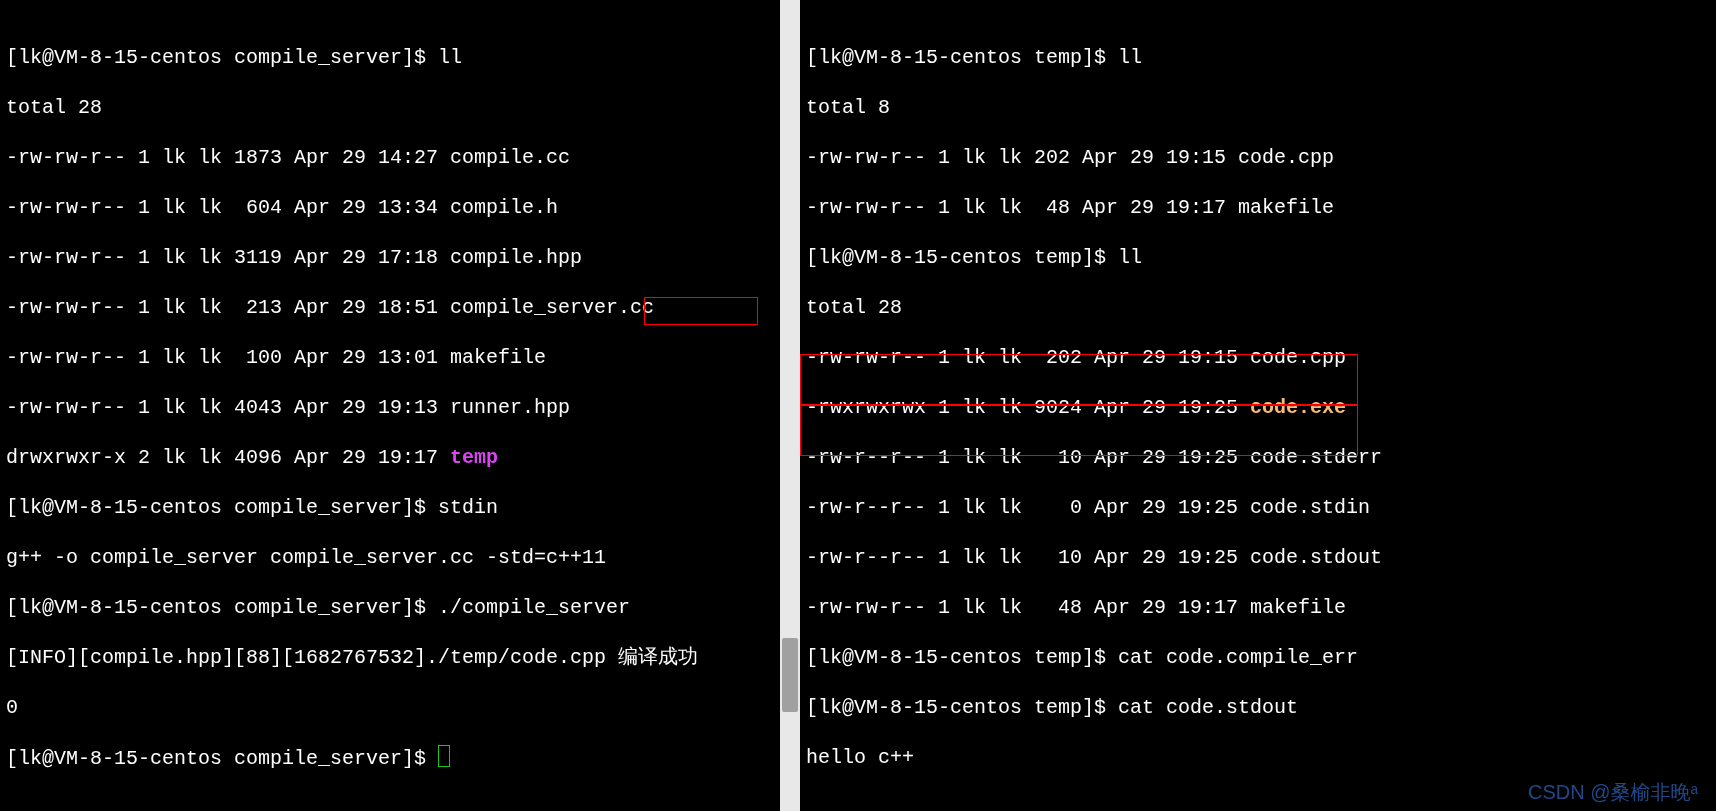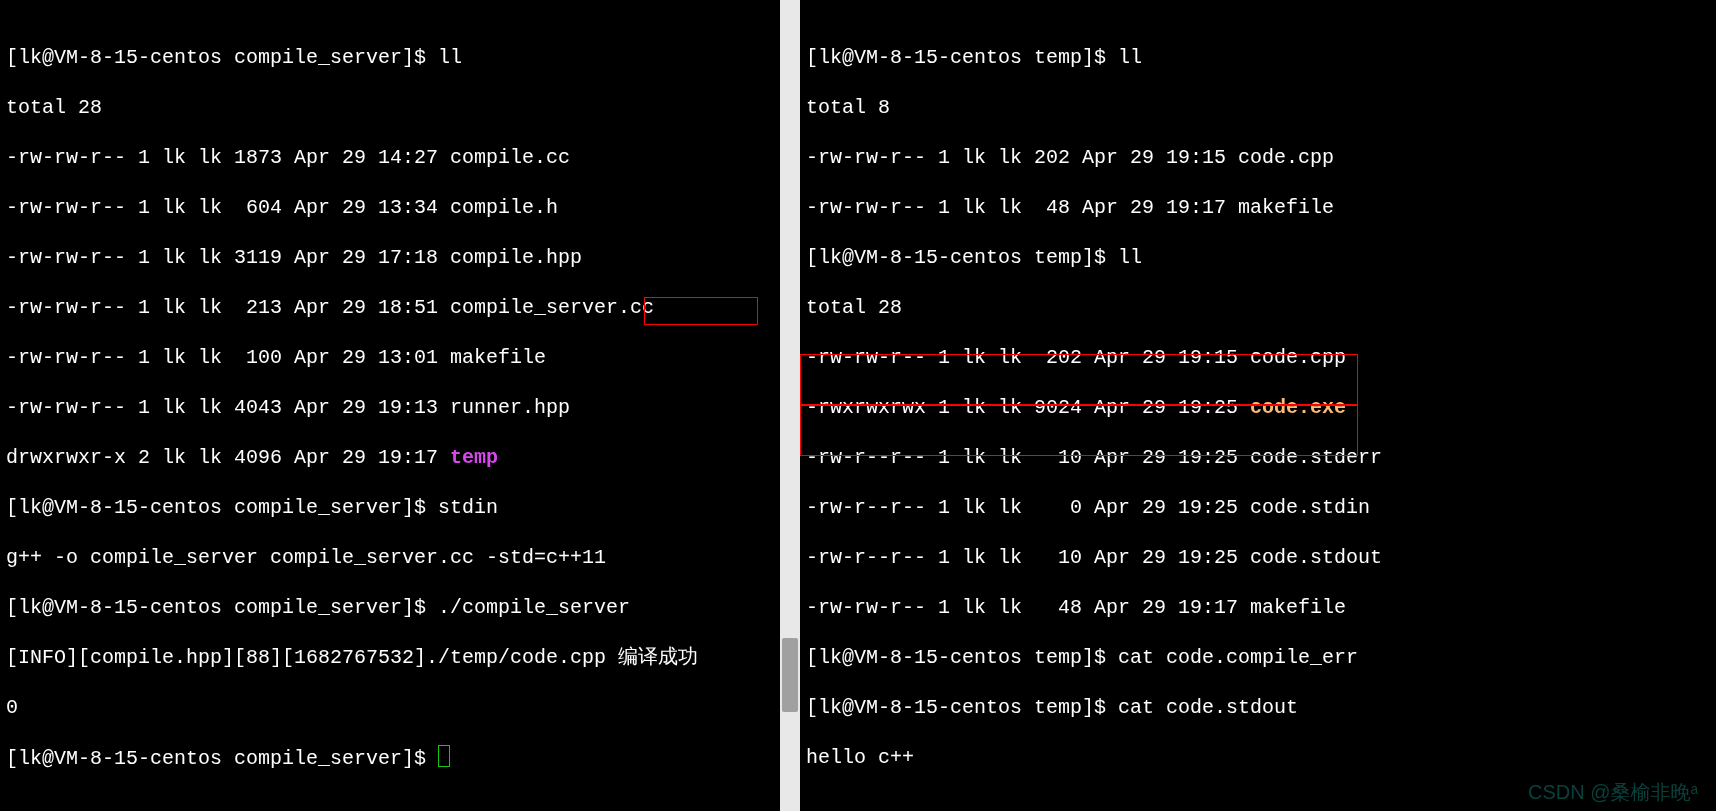--- a/index.html
+++ b/index.html
@@ -56,21 +56,21 @@
   
   .redbox {
     position: absolute;
     border: 1px solid #ff0000;
     pointer-events: none;
   }
   .watermark {
     position: absolute;
     right: 18px;
     bottom: 6px;
-    color: #0f766e;
+    color: #3b82f6;
     opacity: .55;
     font-size: 20px;
     font-family: sans-serif;
   }
 </style>
 </head>
 <body>
 
 <div class="pane left">
 <span class="line"><span class="prompt">[lk@VM-8-15-centos compile_server]$ </span><span>ll</span></span>

